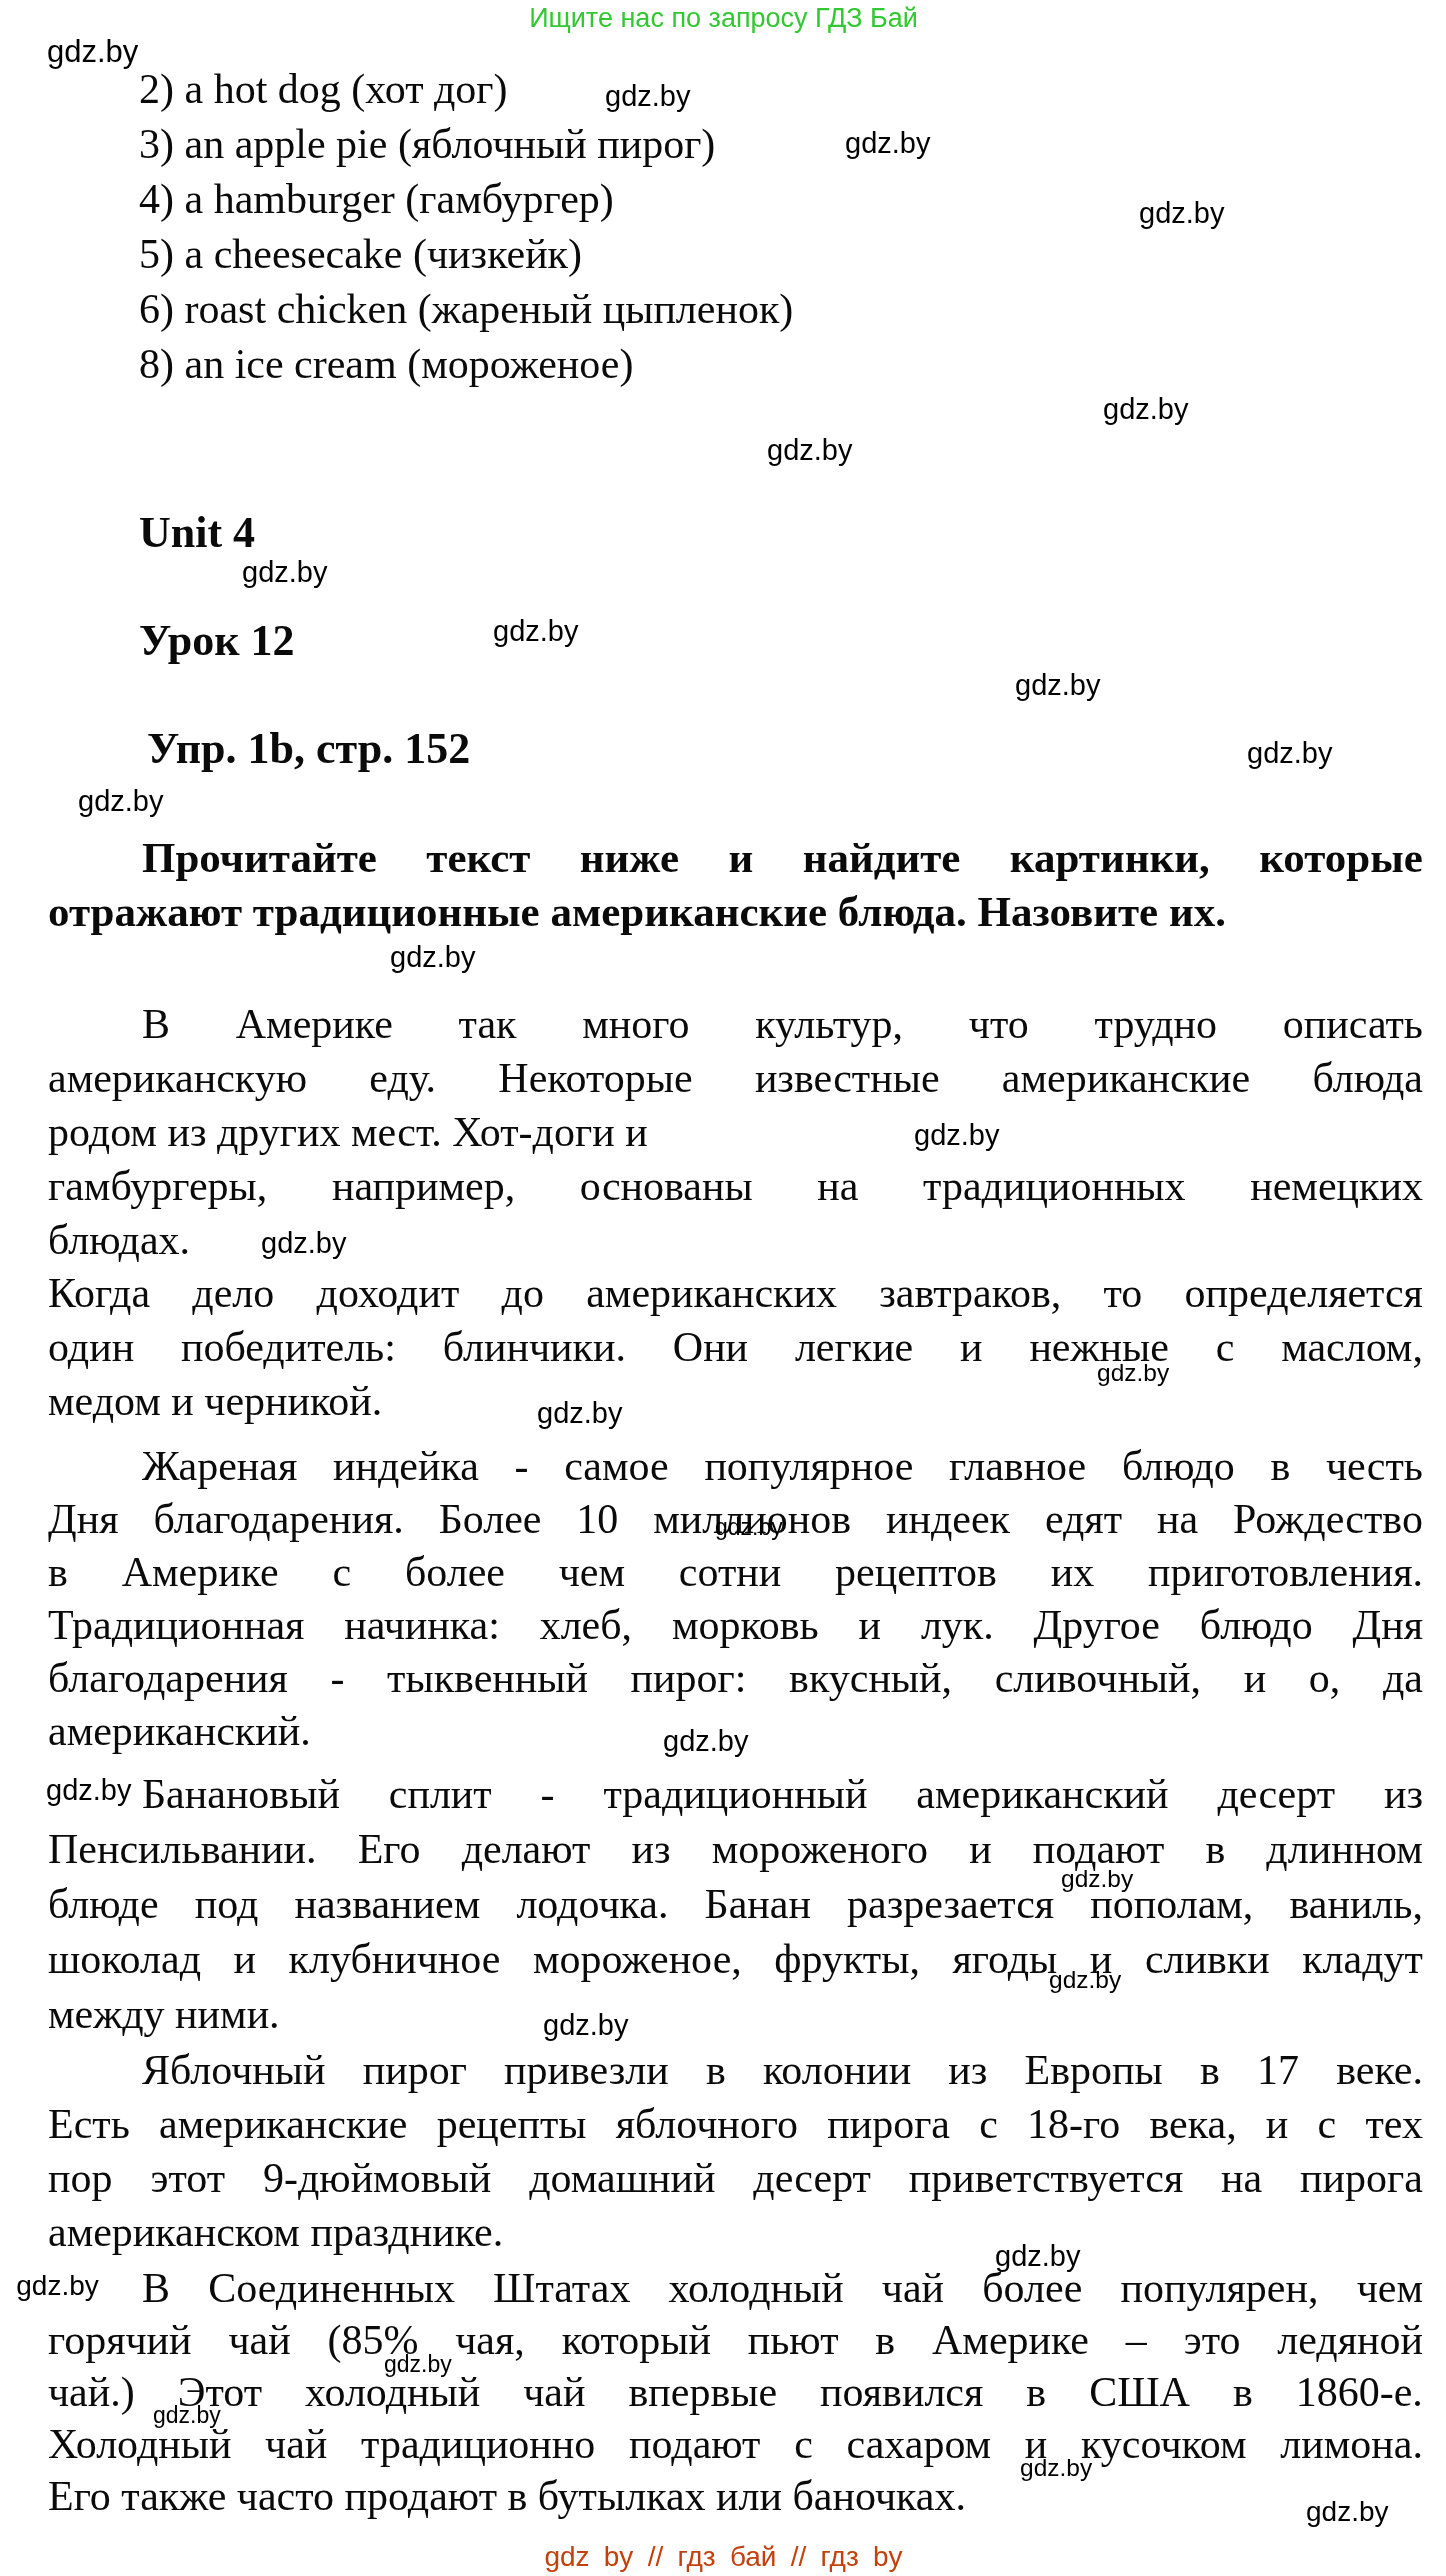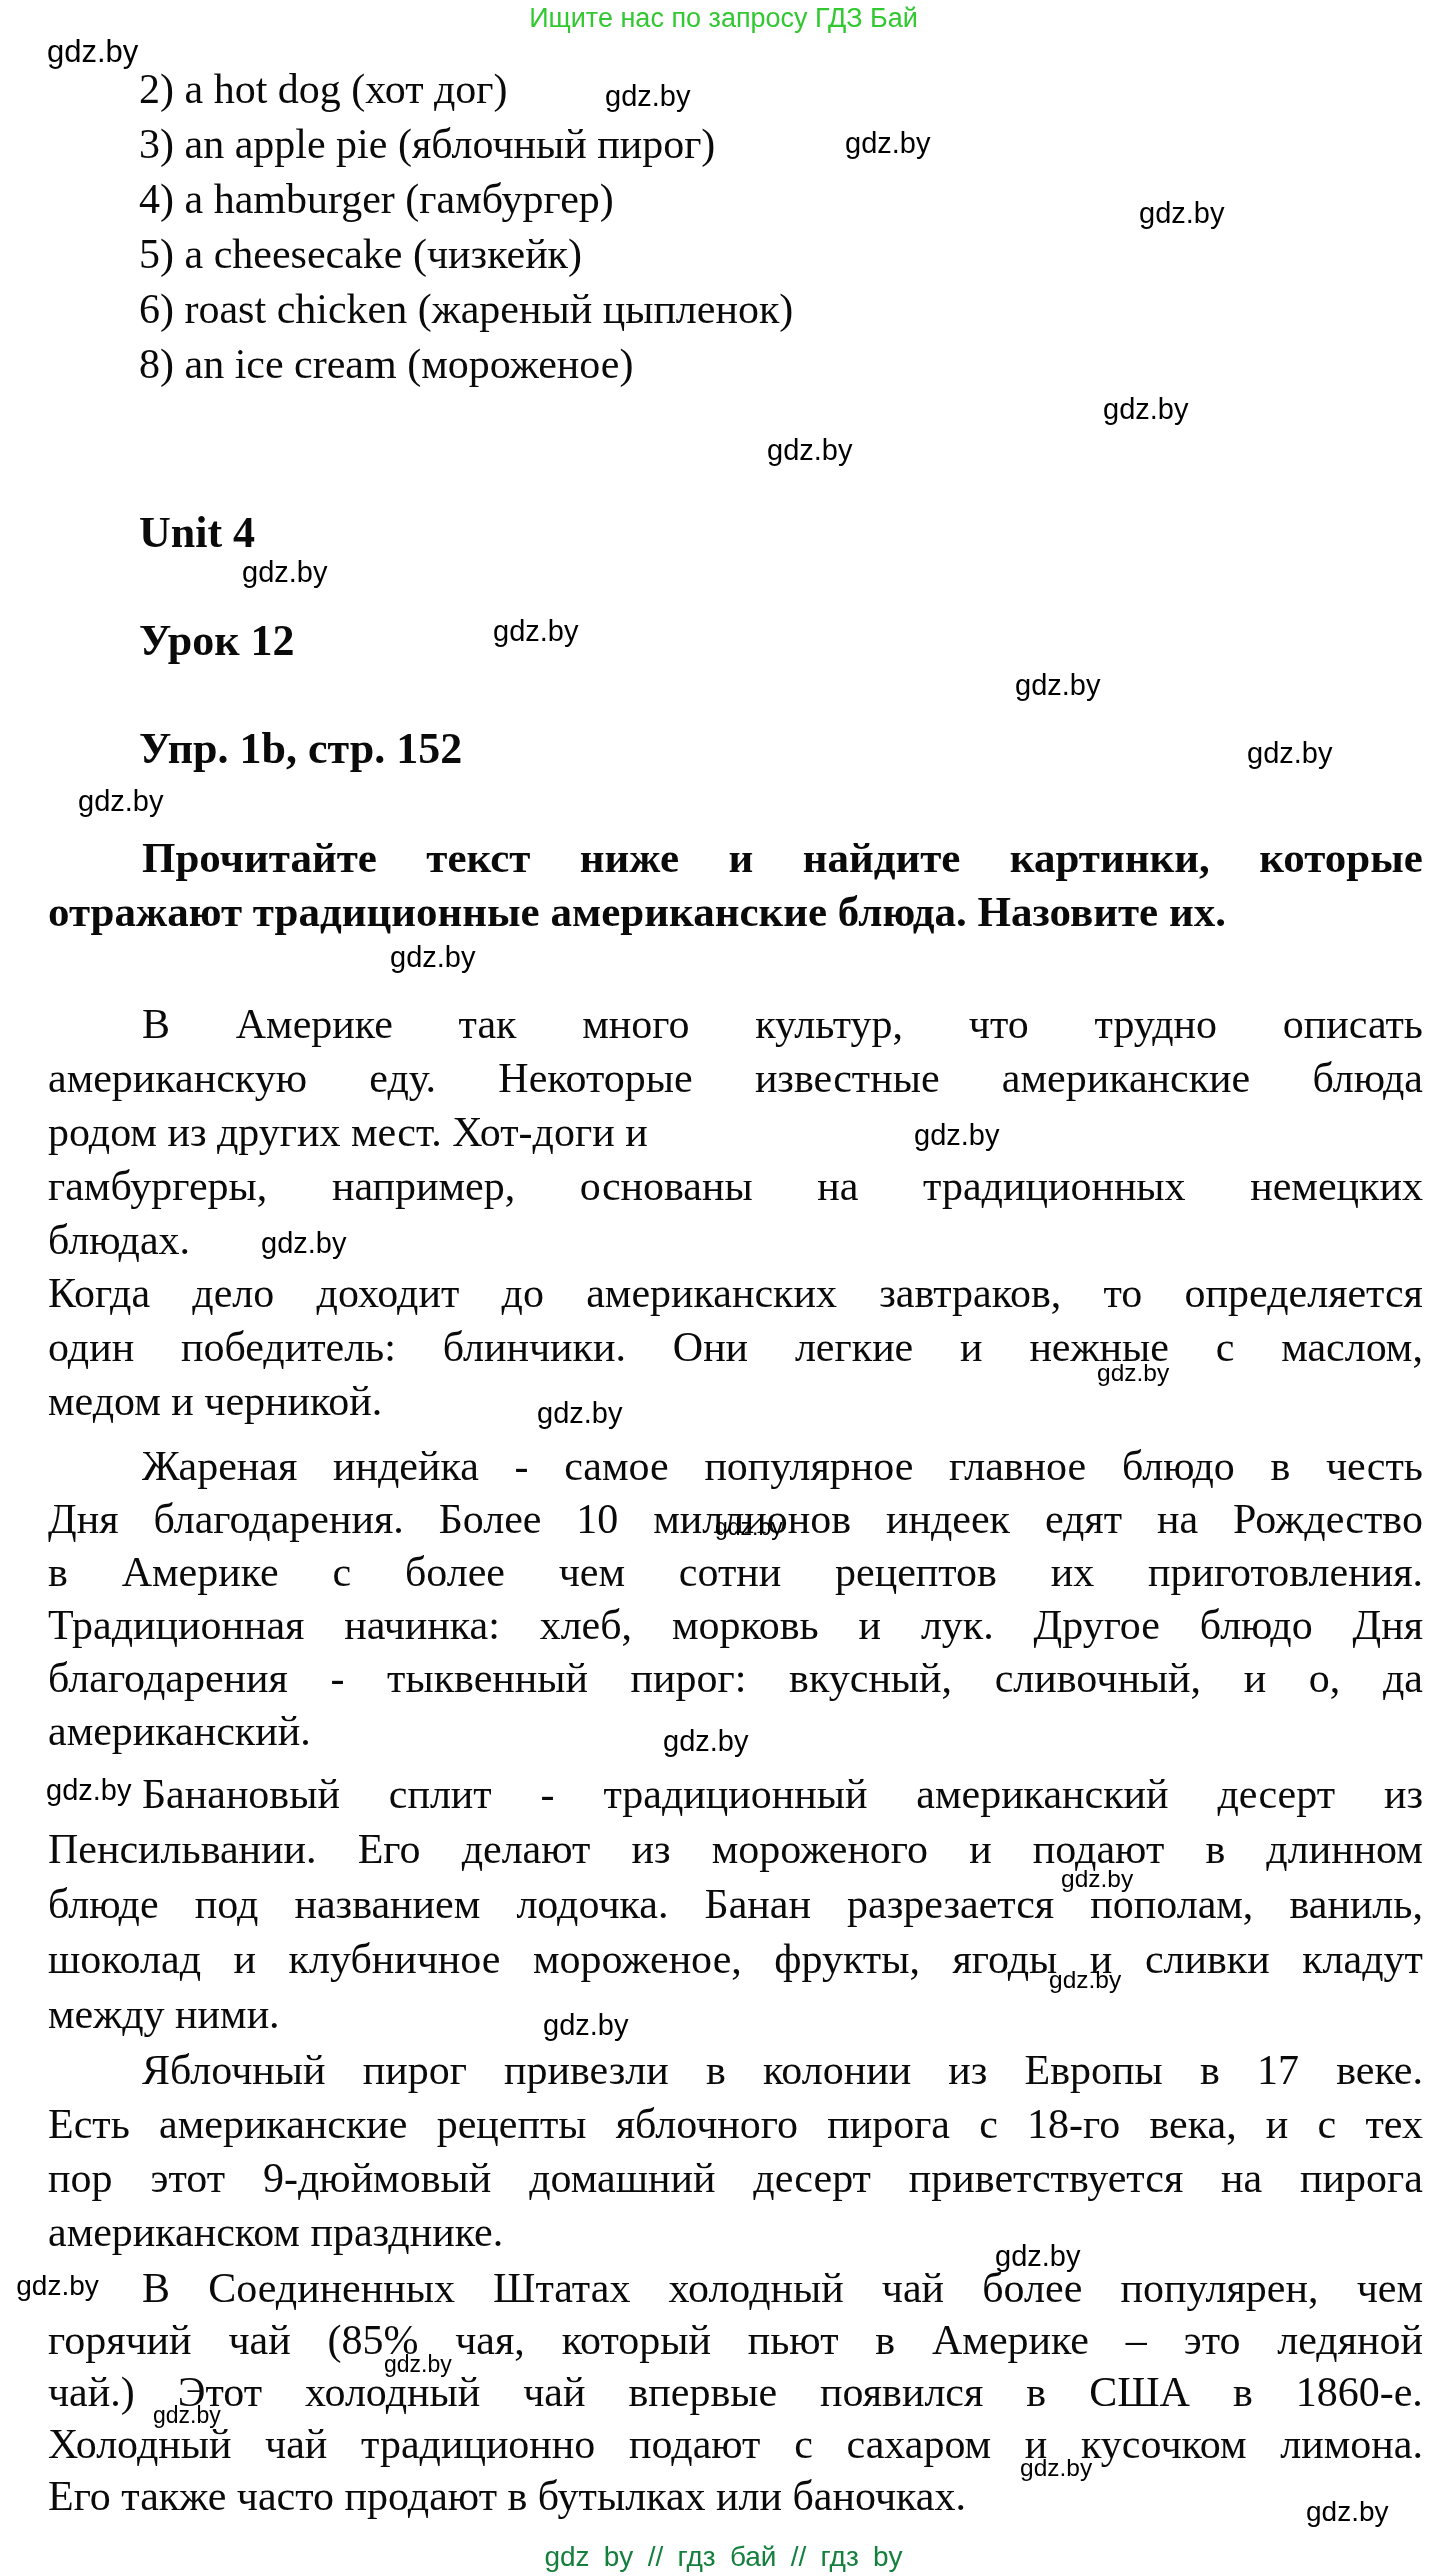--- a/index.html
+++ b/index.html
@@ -18,21 +18,21 @@
     font-family: "Liberation Sans", sans-serif;
     font-size: 27px; font-weight: 500;
     color: #31c831;
   }
   
   #footer {
     position: absolute; top: 2541px; left: 0; right: 0;
     text-align: center;
     font-family: "Liberation Sans", sans-serif;
     font-size: 28px;
-    color: #15803d;
+    color: #c2410c;
     word-spacing: 6.5px;
   }
   
   .wm {
     position: absolute;
     font-family: "Liberation Sans", sans-serif;
     color: #000000;
     white-space: nowrap;
     line-height: 1;
   }
@@ -44,21 +44,21 @@
   }
   
   .heading {
     position: absolute; left: 139px;
     font-size: 44px; font-weight: bold; line-height: 57px;
     white-space: nowrap;
     text-align: center;
   }
   #heading-unit     { top: 504px; }
   #heading-lesson   { top: 612px; }
-  #heading-exercise { top: 720px; }
+  #heading-exercise { top: 720px; margin-left: 8px; }
   
   .para {
     position: absolute; left: 48px; width: 1375px;
     font-size: 42px;
   }
   #instruction { top: 831px; line-height: 54px; font-weight: bold; font-size: 43px; }
   #p1 { top: 997px; line-height: 54px; }
   #p2 { top: 1159px; line-height: 54px; }
   #p3 { top: 1266px; line-height: 54px; }
   #p4 { top: 1440px; line-height: 53px; }

